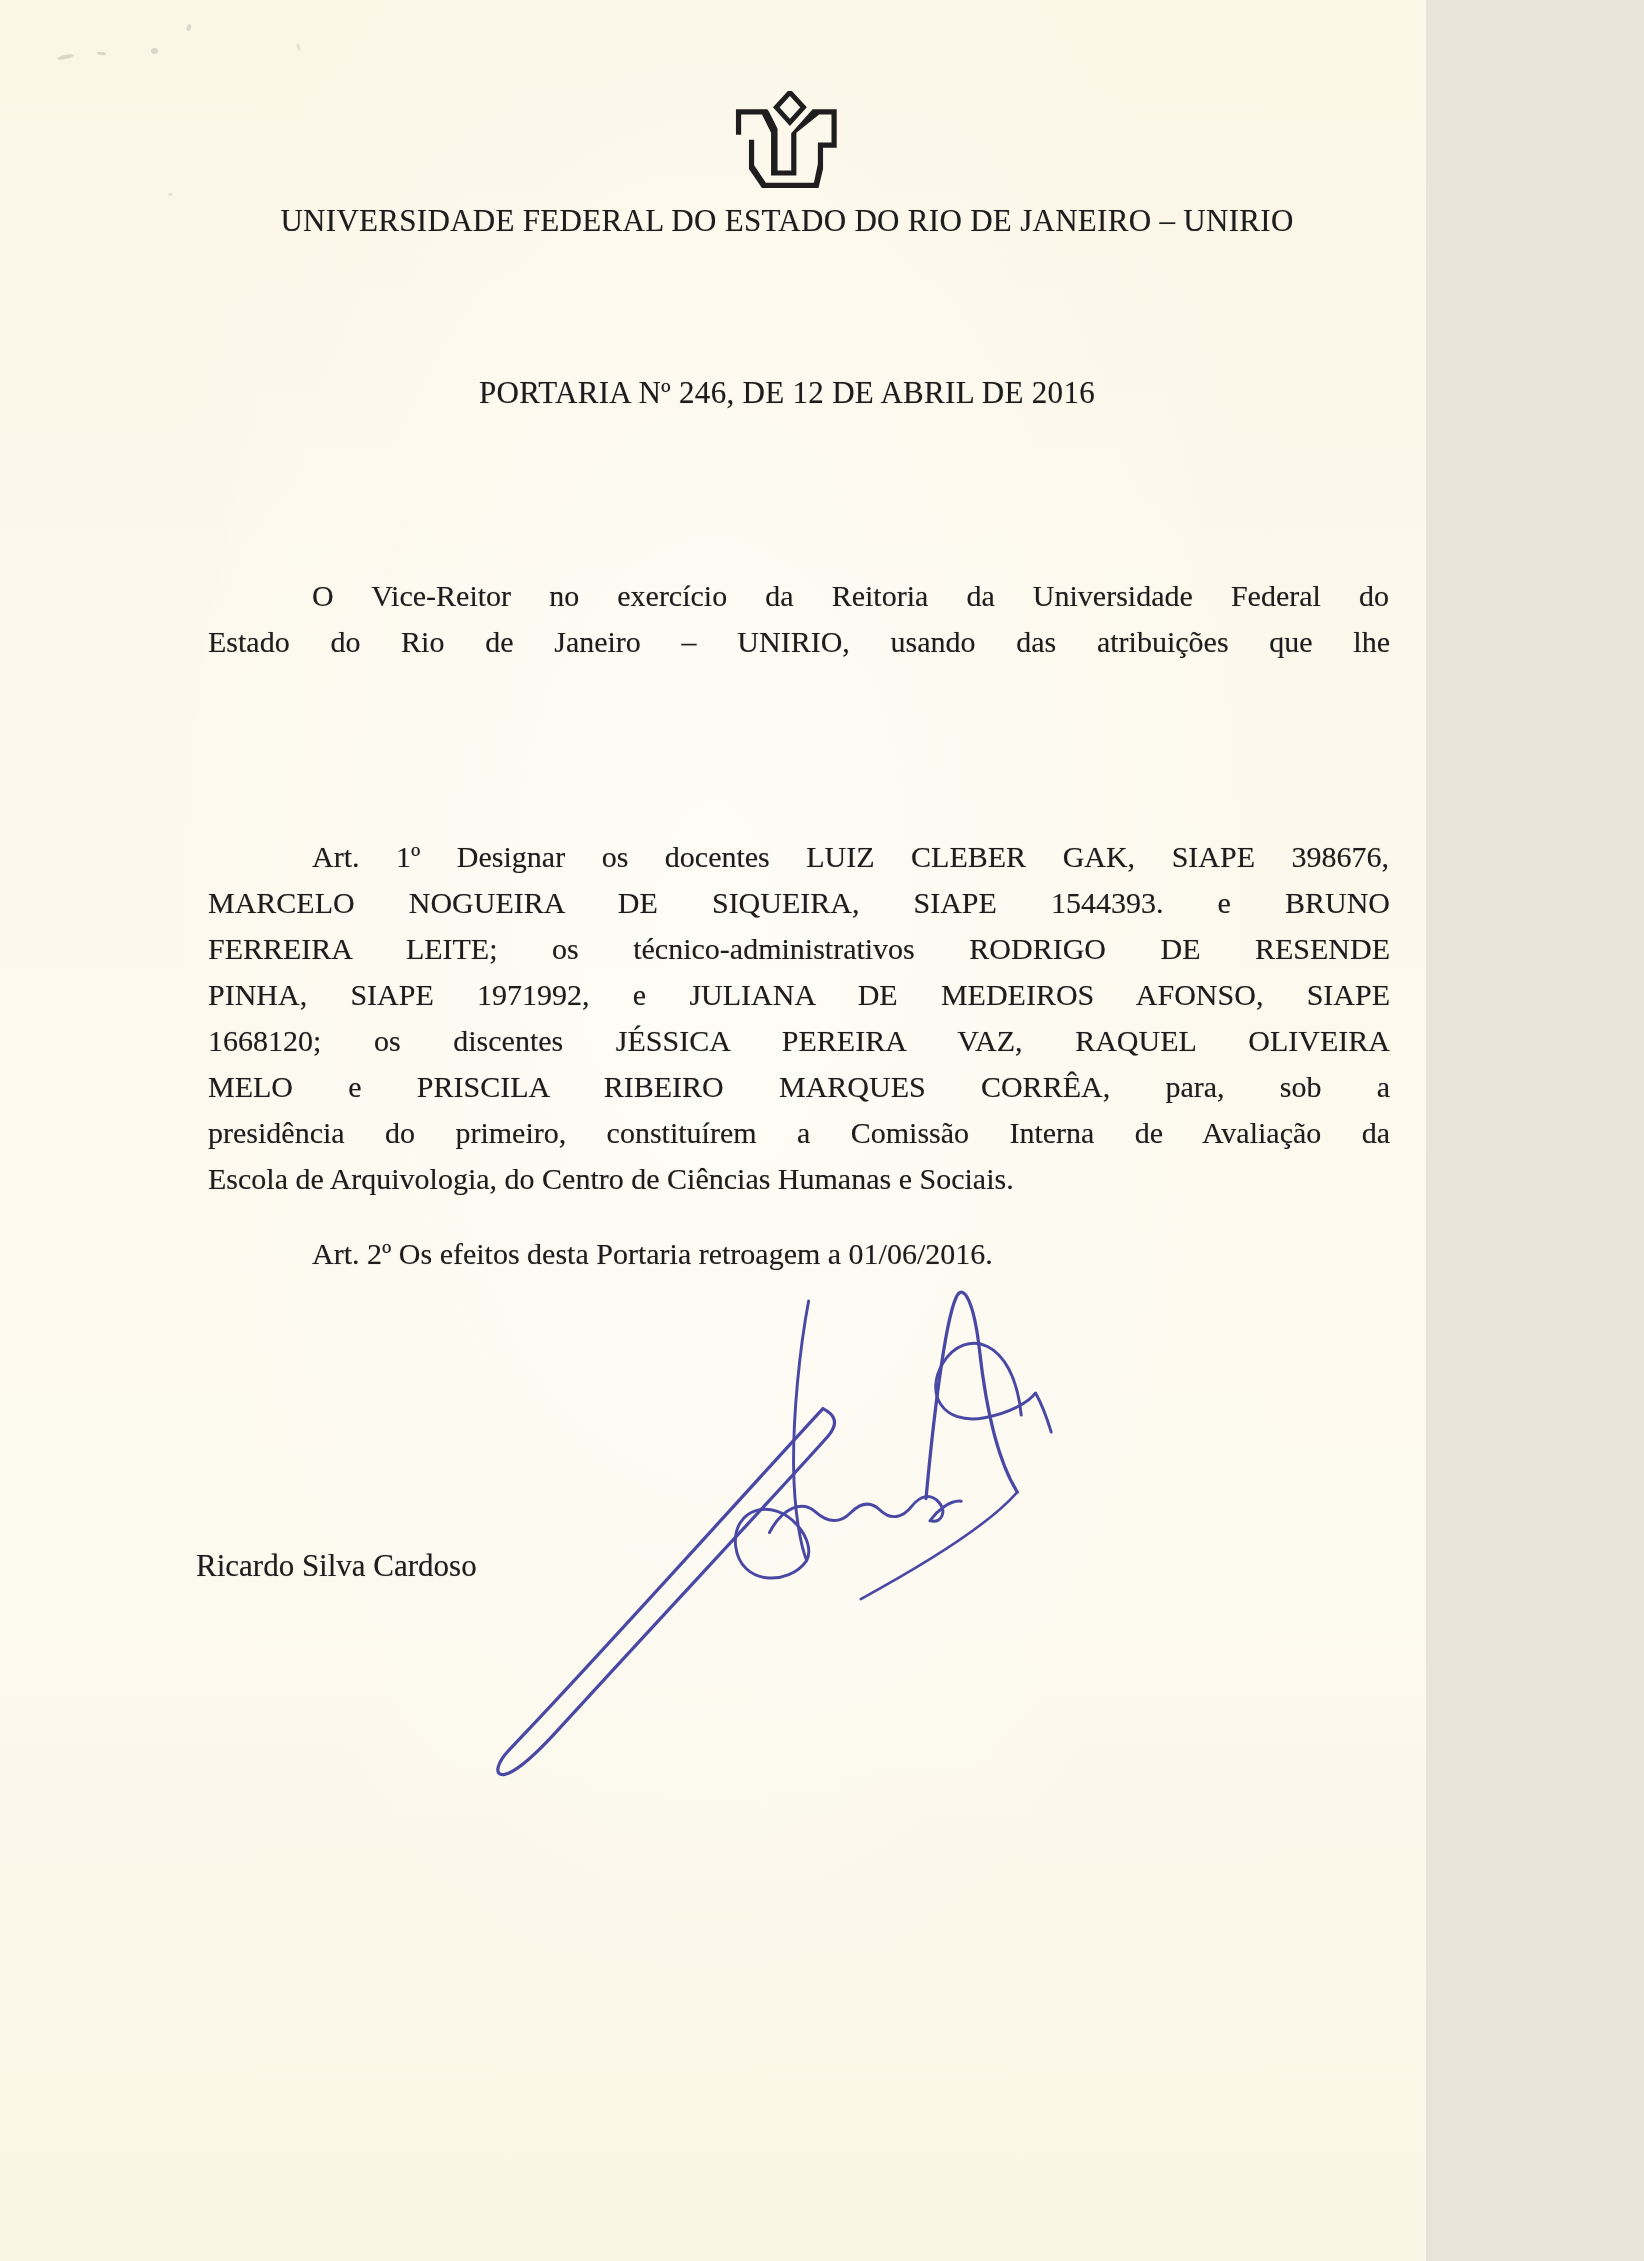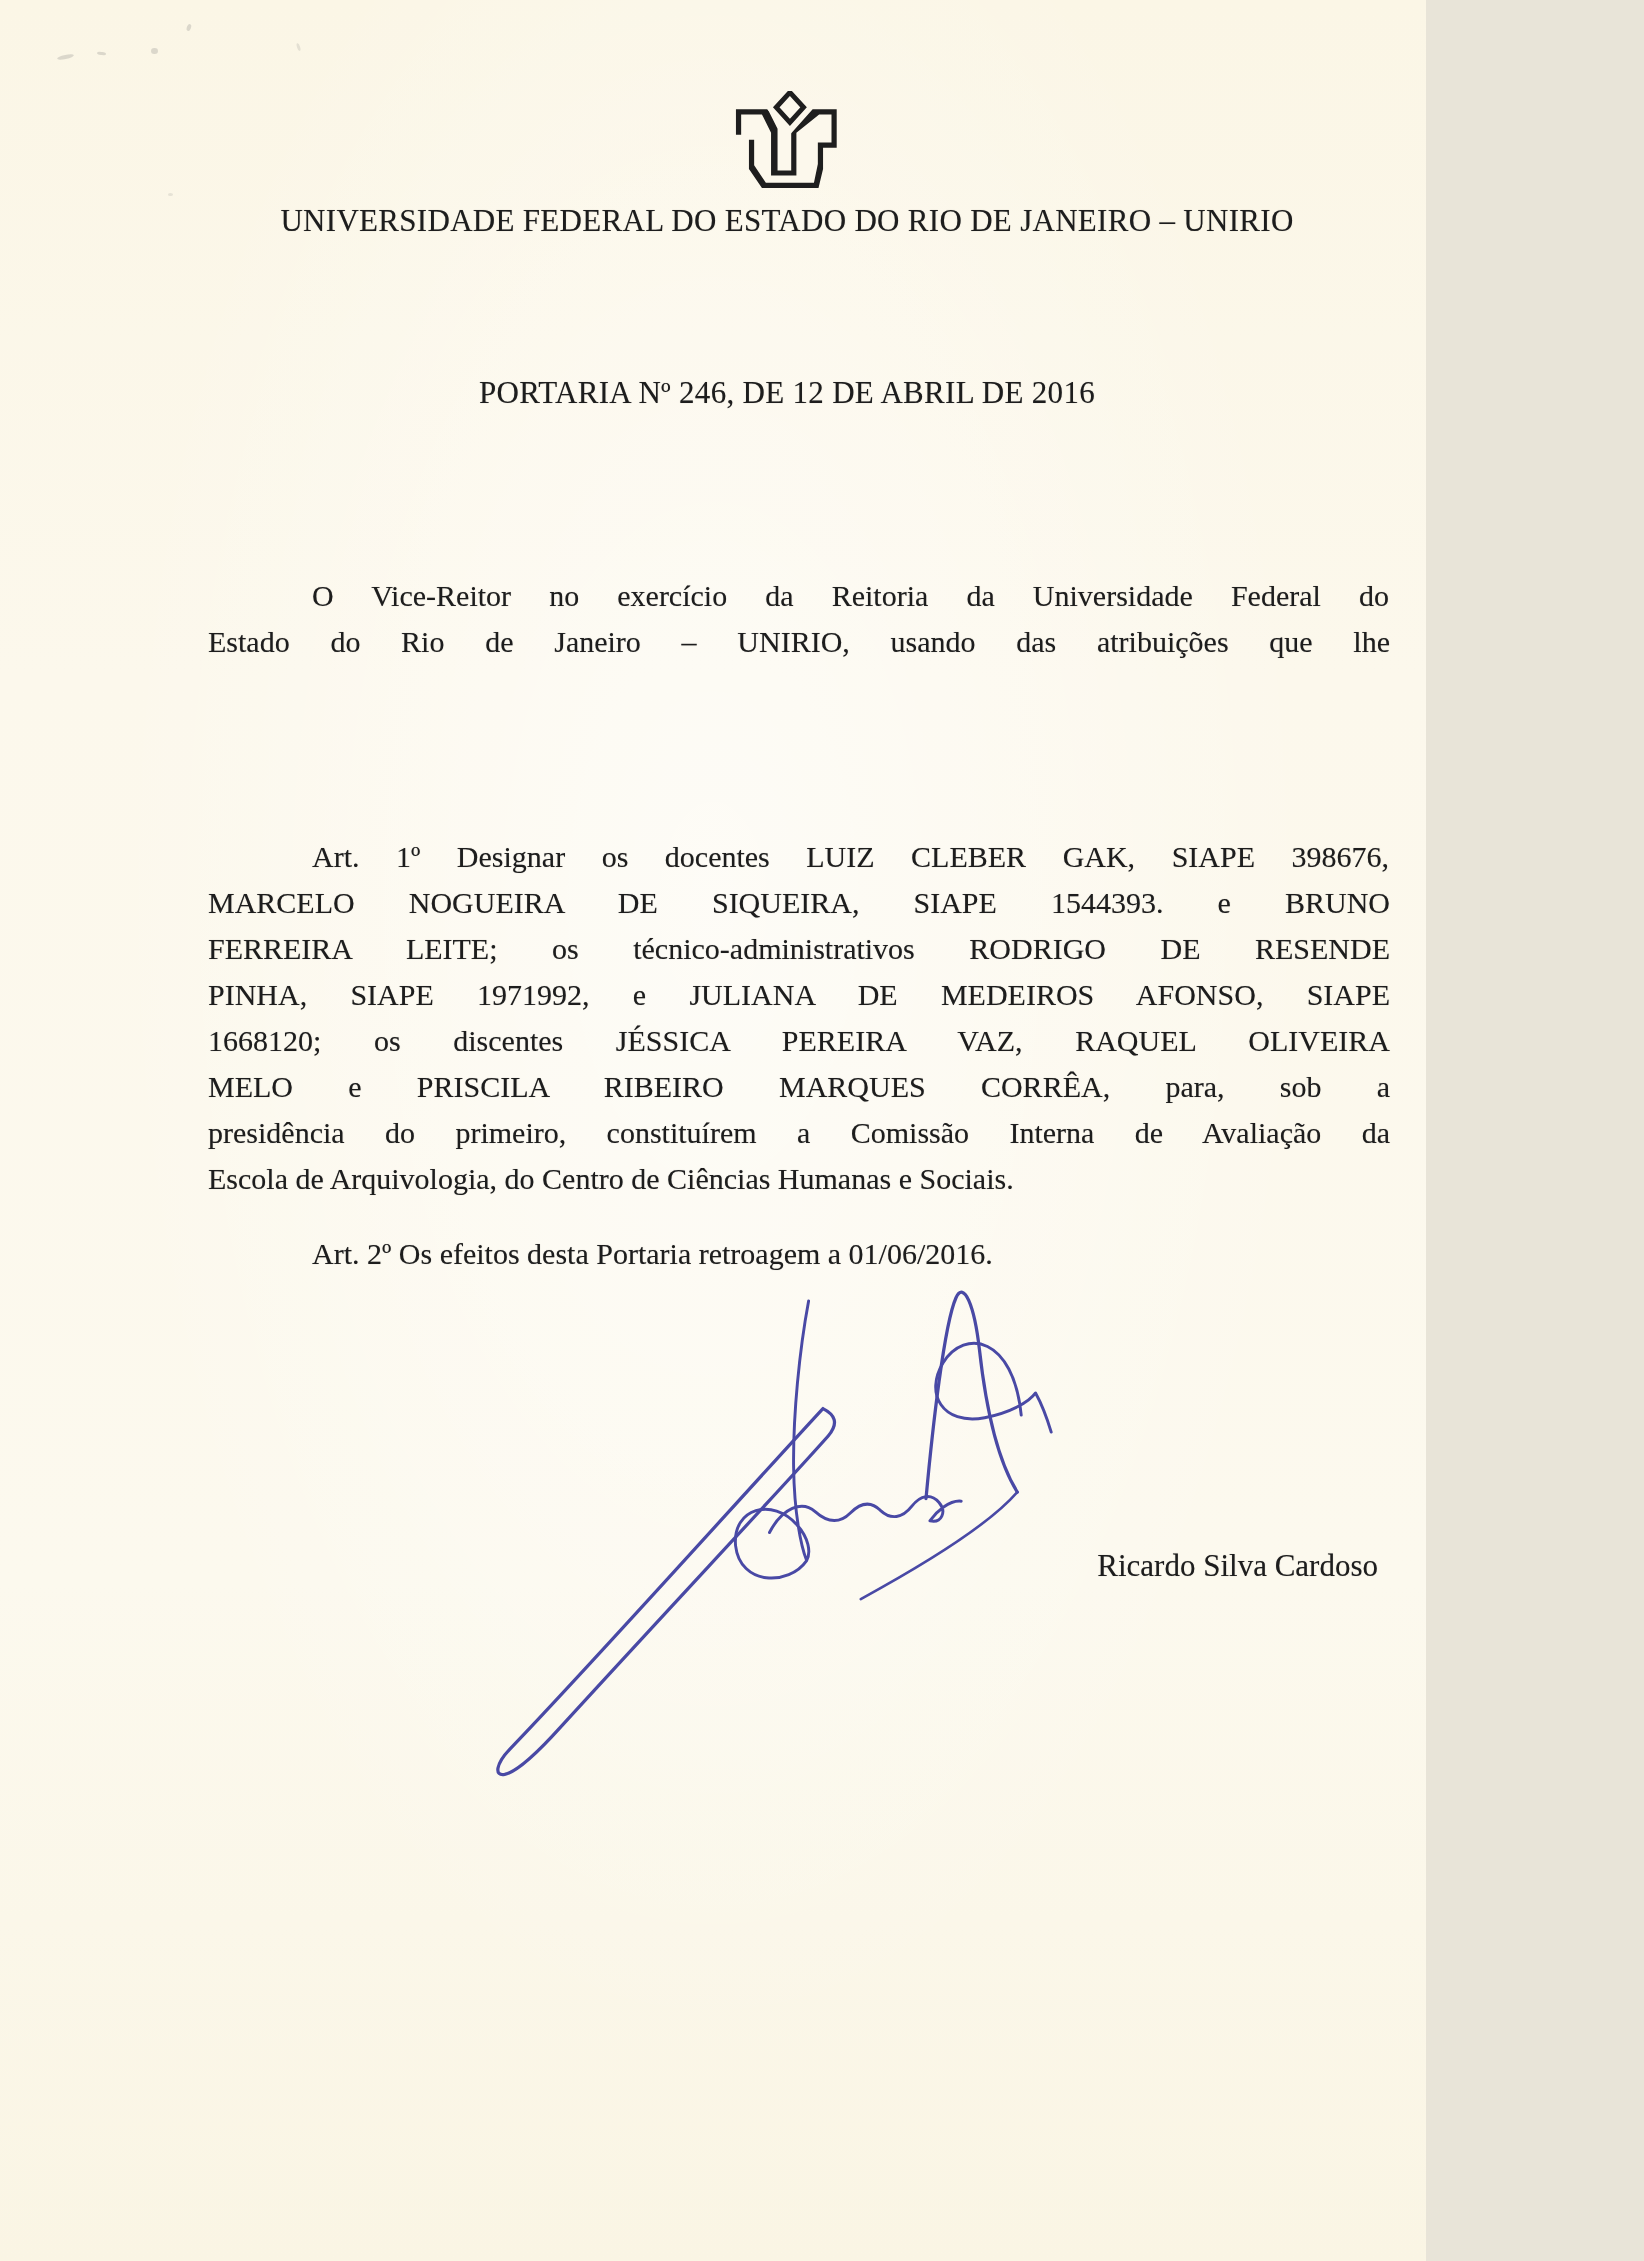--- a/index.html
+++ b/index.html
@@ -35,21 +35,21 @@
   }
   .para .ln.first{ padding-left:104px; width:1077px; }
   .para .ln.last{ text-align:left; text-align-last:left; }
   #preamble{ top:573px; }
   #art1{ top:834px; }
   #art2{ top:1231px; }
 
   
   .sig-name-block{
     position:absolute; left:196px; top:1544px; width:1182px;
-    text-align:right; font-size:31px; line-height:44px;
+    text-align:left; font-size:31px; line-height:44px;
   }
   .signature-svg{ position:absolute; left:476px; top:1265px; width:600px; height:535px; opacity:.88; }
 
   
   .smudge{ position:absolute; background:#8a8a86; border-radius:50%; opacity:.28; }
   .s1{ left:57px;  top:55px;  width:17px; height:3.9px;  transform:rotate(-12deg); }
   .s2{ left:97px; top:52px;  width:9px; height:3.3px;  transform:rotate(8deg); }
   .s3{ left:151px; top:48px;  width:6.5px; height:5.9px; }
   .s4{ left:187px; top:23.5px;  width:3.9px;  height:6.5px; transform:rotate(20deg); }
   .s5{ left:297px; top:43px;  width:3.3px;  height:7.8px; transform:rotate(-18deg); opacity:.2; }

